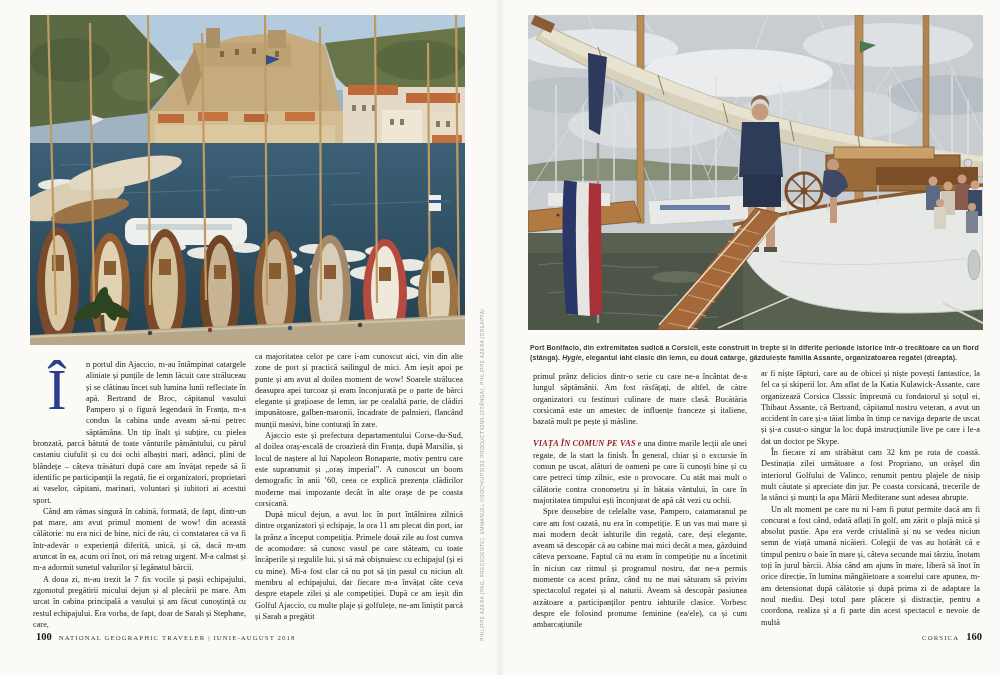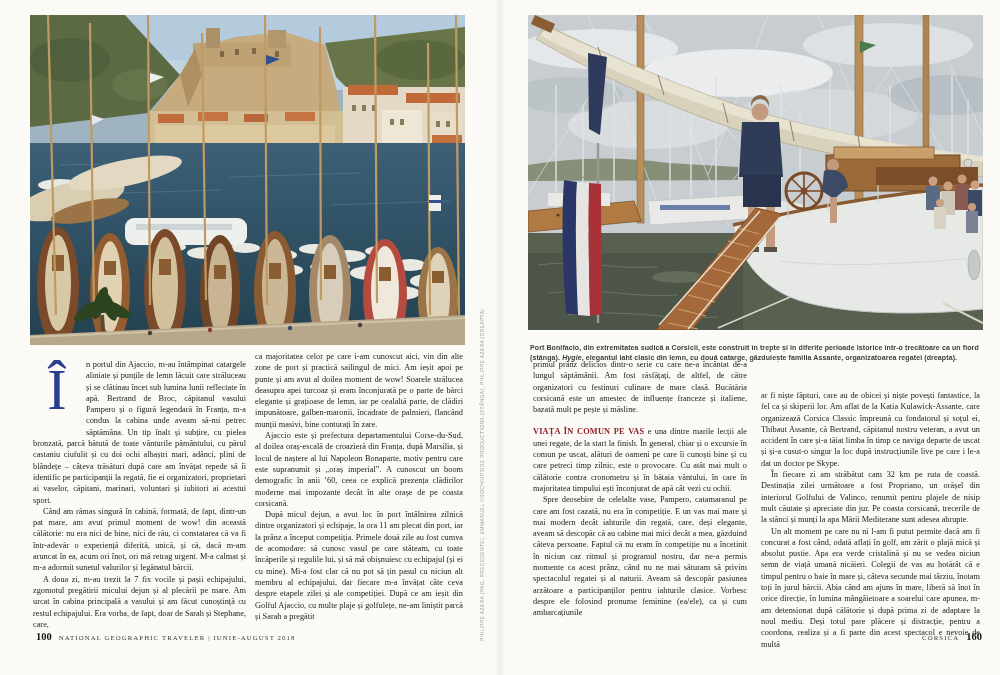--- a/index.html
+++ b/index.html
@@ -15,27 +15,27 @@
 
   .caption{position:absolute;left:530px;top:336px;width:452px;
            font:bold 7px/10.2px "Liberation Sans",sans-serif;color:#3c3c3c;letter-spacing:.1px;}
   .caption i{font-style:italic;}
 
   .col{position:absolute;text-align:justify;font-size:8.3px;line-height:11.3px;}
   .col p{margin:0;text-indent:10px;}
   .col p.noindent{text-indent:0;}
   .lcol1{left:33px;top:359px;width:213px;}
   .lcol2{left:255px;top:351px;width:208px;}
-  .rcol1{left:533px;top:359px;width:214px;}
-  .rcol2{left:761px;top:390px;width:219px;}
+  .rcol1{left:533px;top:371px;width:214px;}
+  .rcol2{left:761px;top:368px;width:219px;}
 
   .dropcap{float:left;width:48px;height:66px;margin:3px 5px 0 0;
            font:58px/56px "Liberation Serif",serif;color:#2b3e8e;text-align:center;}
   .subhead-para{margin-top:11px !important;text-indent:0 !important;}
-  .subhead{font-weight:bold;color:#8c2125;letter-spacing:.2px;}
+  .subhead{font-weight:bold;font-style:italic;color:#8c2125;letter-spacing:.2px;}
 
   .footer{position:absolute;top:626px;white-space:nowrap;}
   .footer-left{left:36px;}
   .footer-right{right:18px;text-align:right;}
   .pn{font:bold 10.5px "Liberation Serif",serif;color:#151515;text-align:right;}
   .pub{font:6.8px "Liberation Serif",serif;color:#3a3a3a;letter-spacing:1.1px;margin:0 7px;}
 
   .credit-vertical{position:absolute;left:479px;top:641px;width:283px;
       transform:rotate(-90deg);transform-origin:0 0;
       font:5px "Liberation Sans",sans-serif;color:#9b9b9b;letter-spacing:.35px;white-space:nowrap;}

